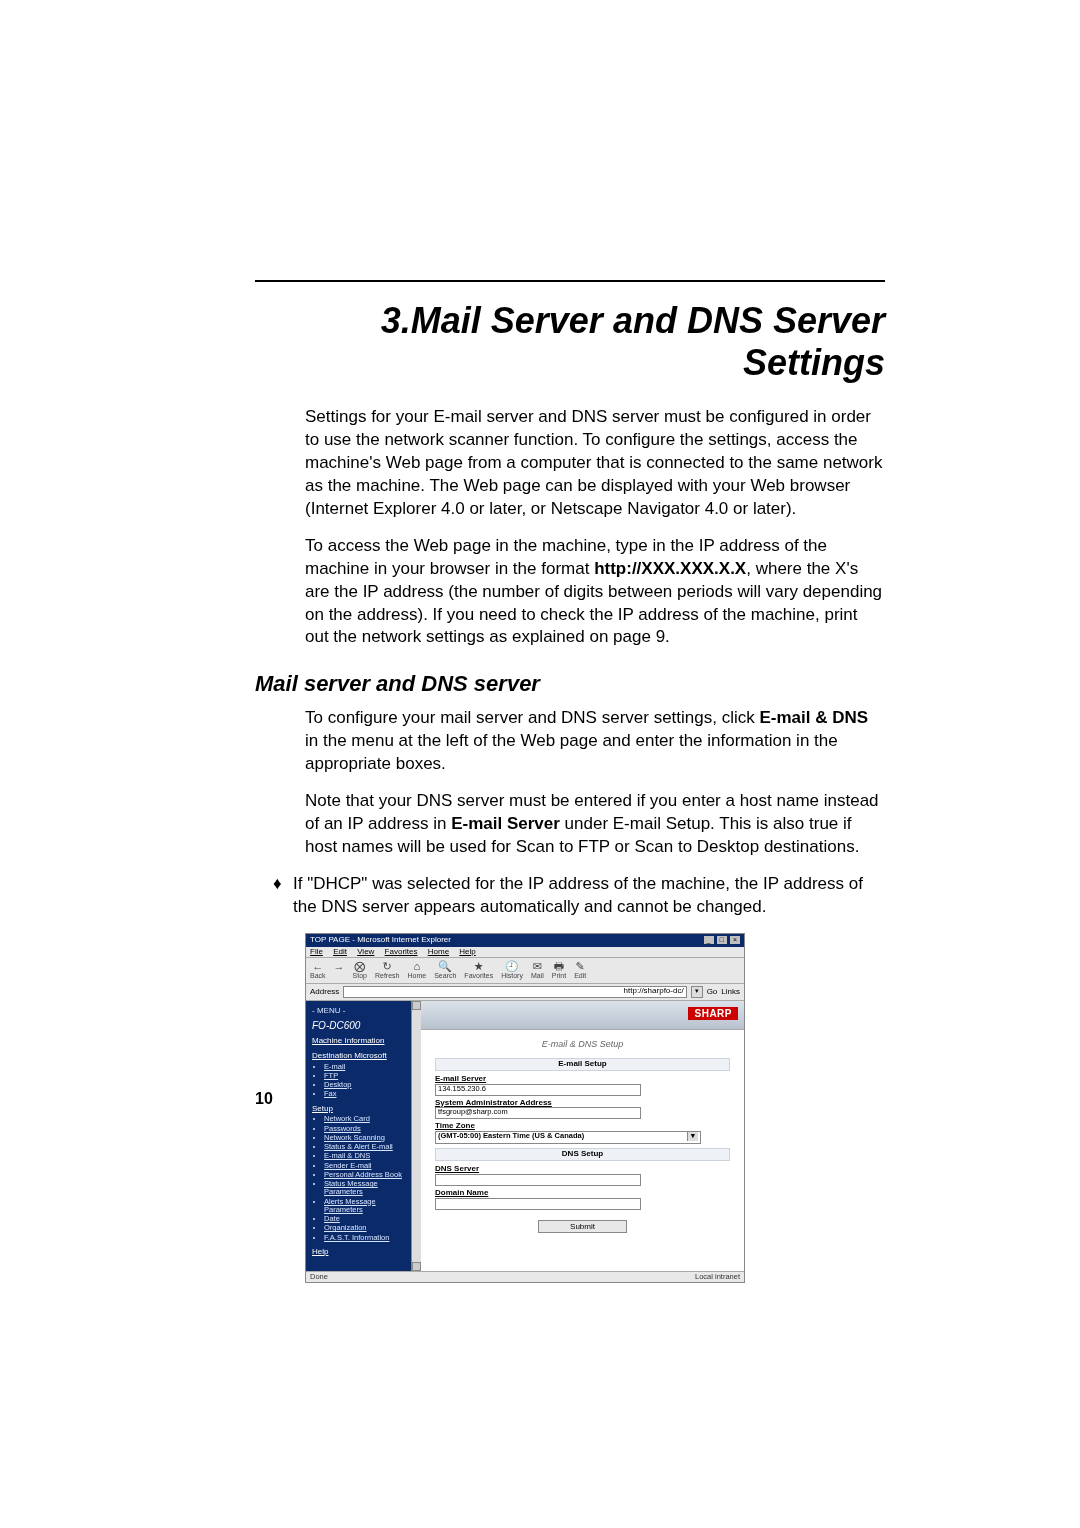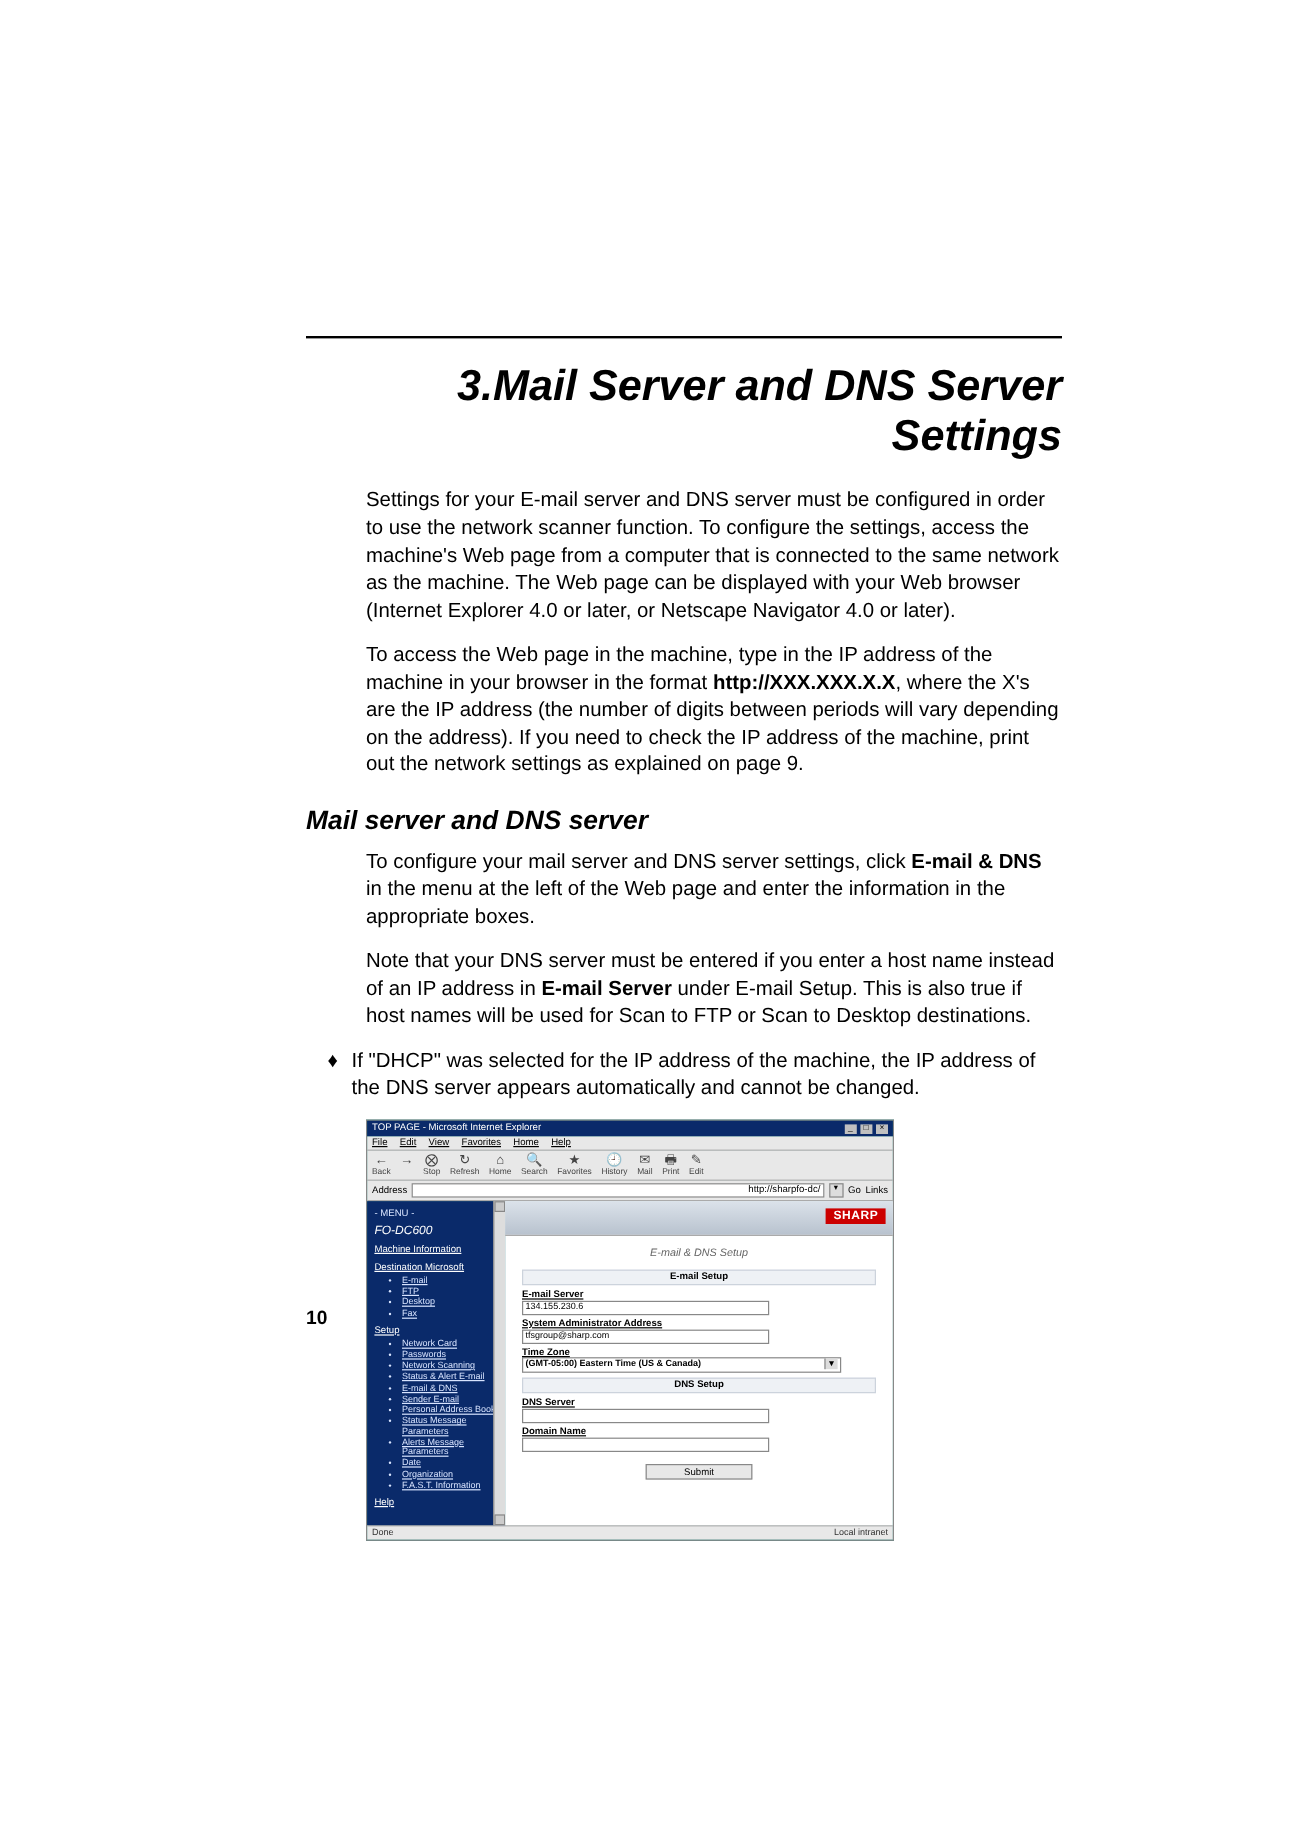--- a/index.html
+++ b/index.html
@@ -124,21 +124,21 @@
     content:""; position:absolute; top:0; left:0; right:0; height:9px;
     background:#ccc; border:1px solid #888; box-sizing:border-box;
   }
   .ss-side .scroll::after{
     content:""; position:absolute; bottom:0; left:0; right:0; height:9px;
     background:#ccc; border:1px solid #888; box-sizing:border-box;
   }
   .ss-side .mlabel { color:#d8e4ff; margin:2px 0; }
   .ss-side .model { font-style: italic; font-size:10px; margin:4px 0 6px; }
   .ss-side .hdr { color:#fff; text-decoration: underline; font-size:8px; margin-top:6px; }
-  .ss-side ul { margin:2px 0 4px 23px; padding:0; list-style: disc; }
+  .ss-side ul { margin:2px 0 4px 12px; padding:0; list-style: disc; }
   .ss-side li { text-decoration: underline; color:#d8e4ff; margin:1px 0; font-size:7.5px;}
   .ss-main {
     flex:1; background:#fff; position:relative;
     padding: 0; box-sizing:border-box;
   }
   .ss-main .banner {
     height: 28px;
     background: linear-gradient(#dbe2ea,#b8c2ce);
     border-bottom:1px solid #aaa;
     position:relative;

